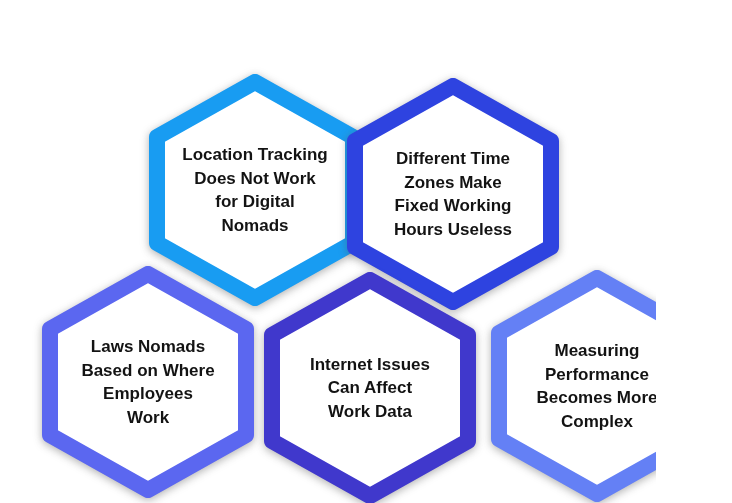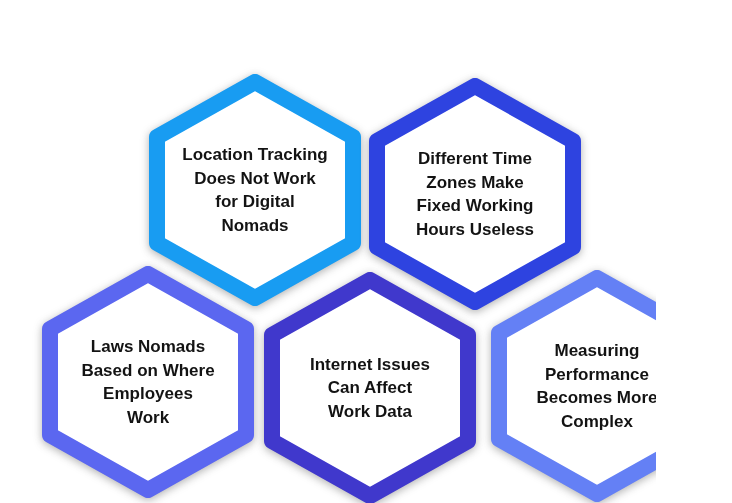--- a/index.html
+++ b/index.html
@@ -37,21 +37,21 @@
     justify-content: center;
     text-align: center;
     white-space: pre-line;
     font-size: 17px;
     line-height: 23.5px;
     font-weight: bold;
     color: #131313;
   }
   
   .hex-1 { left: 145px; top: 70px;  }
-  .hex-2 { left: 365px; top: 74px;  }
+  .hex-2 { left: 343px; top: 74px;  }
   .hex-3 { left: 38px;  top: 262px; }
   .hex-4 { left: 260px; top: 268px; }
   .hex-5 { left: 487px; top: 266px; }
 </style>
 </head>
 <body>
 
 <div class="canvas">
 
   <div class="hex hex-1">

